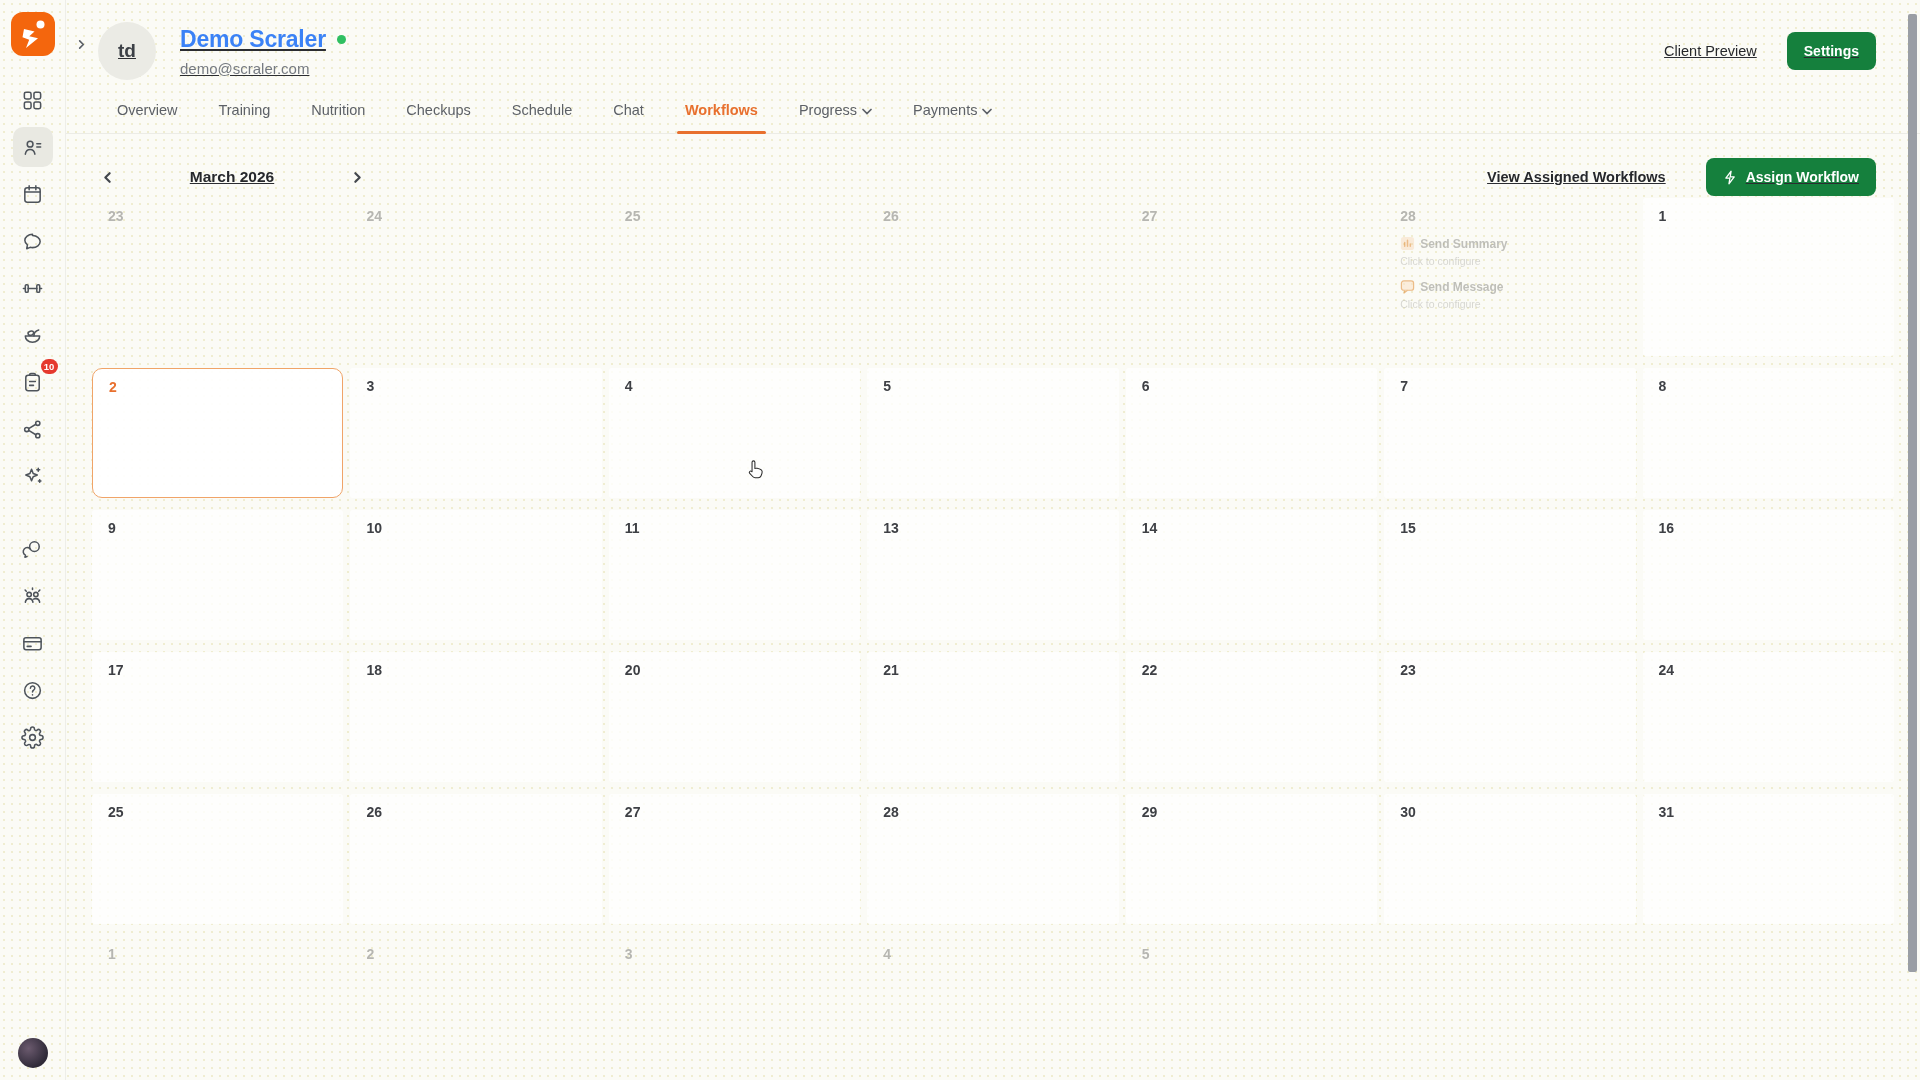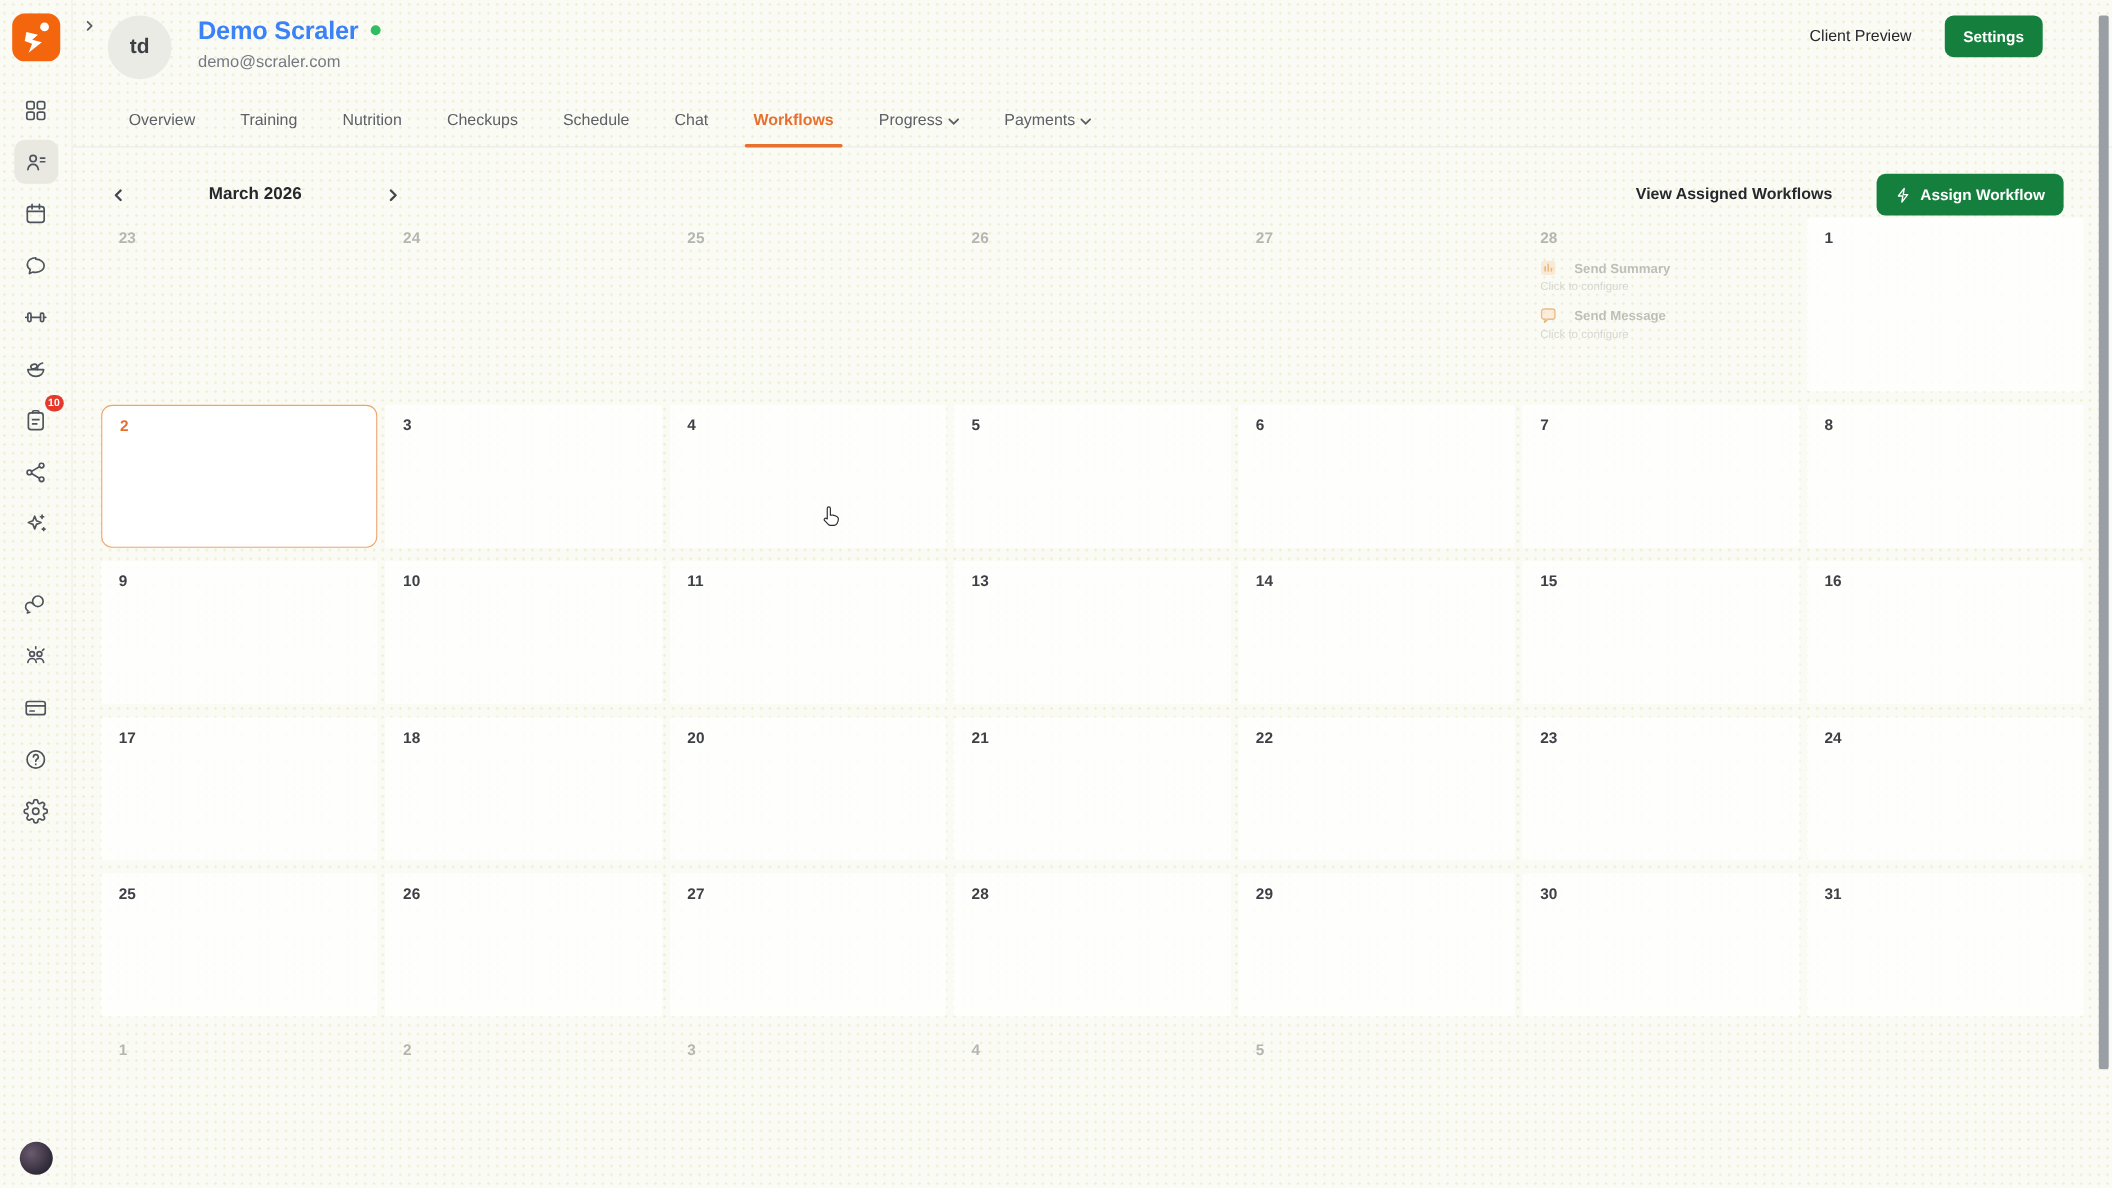--- a/index.html
+++ b/index.html
@@ -34,21 +34,21 @@
     font-size:9.5px; font-weight:700; border-radius:999px; min-width:17px; height:15px;
     display:grid; place-items:center; padding:0 3px;
   }
   .side-avatar {
     position:absolute; bottom:12px; width:30px; height:30px; border-radius:50%;
     background:radial-gradient(circle at 35% 35%, #6b5a6e, #2f2a38 70%);
     cursor:pointer;
   }
   
   .main { position:absolute; left:66px; top:0; right:0; bottom:0; }
-  .client-header { display:flex; align-items:flex-start; padding:14px 63px 0 6px; height:88px; }
+  .client-header { display:flex; align-items:center; padding:14px 44px 0 6px; height:88px;text-decoration:underline; }
   .expand-btn { width:18px; height:18px; display:grid; place-items:center; margin:0 8px 14px 0; cursor:pointer; }
   .expand-btn svg { stroke:#5a5f66; fill:none; stroke-width:1.8; stroke-linecap:round; stroke-linejoin:round; }
   .client-avatar {
     width:58px; height:58px; border-radius:50%; background:#ebebe5;
     display:grid; place-items:center; font-size:19px; font-weight:700; color:#3c4046;
     margin-right:24px;
   }
   .client-name-row { display:flex; align-items:center; }
   .client-name { font-size:23px; font-weight:700; color:#3b82f6; letter-spacing:-0.2px; }
   .status-dot { width:9px; height:9px; border-radius:50%; margin-left:11px; }
@@ -67,21 +67,21 @@
     padding:0 2px 15px 2px; margin-right:37px; cursor:pointer; white-space:nowrap;
     display:flex; align-items:center; gap:5px;
   }
   .tab.active { color:#e8702e; font-weight:700; }
   .tab.active::after {
     content:""; position:absolute; left:-6px; right:-6px; bottom:-1px; height:3px;
     background:#e8702e; border-radius:2px;
   }
   .tab svg { stroke:#5d6167; fill:none; stroke-width:1.7; stroke-linecap:round; }
   
-  .cal-toolbar { display:flex; align-items:center; padding:22px 44px 0 26px; height:64px; }
+  .cal-toolbar { display:flex; align-items:center; padding:22px 44px 0 26px; height:64px;text-decoration:underline; }
   .nav-btn { width:30px; height:30px; display:grid; place-items:center; cursor:pointer; border-radius:8px; }
   .nav-btn svg { stroke:#43474d; fill:none; stroke-width:2; stroke-linecap:round; stroke-linejoin:round; }
   .month-label { width:220px; text-align:center; font-size:15.5px; font-weight:700; color:#26282c; }
   .toolbar-right { margin-left:auto; display:flex; align-items:center; gap:26px; }
   .ghost-btn {
     background:transparent; border:none; font-family:"Liberation Sans", sans-serif;
     font-size:14.5px; font-weight:700; color:#26282c; cursor:pointer; padding:10px 14px;
   }
   
   .weekday-row { display:grid; grid-template-columns:repeat(7,1fr); margin:14px 26px 14px; }
@@ -94,21 +94,21 @@
   .day-cell {
     border-radius:3px; padding:10px 10px 0 16px; font-size:14px; font-weight:700;
     color:#b6b6b1; cursor:pointer; overflow:hidden;
   }
   .day-cell.in-month { background:rgba(255,255,255,0.8); color:#3e4045; }
   .day-cell.selected {
     border:1.6px solid #f0a468; border-radius:10px; background:rgba(255,255,255,0.93);
     color:#e8702e;
   }
   .event { margin-top:12px; opacity:0.55; }
-  .event-row { display:flex; align-items:center; gap:16px; }
+  .event-row { display:flex; align-items:center; gap:5px; }
   .event-title { font-size:12px; font-weight:700; color:#8f8f89; }
   .event-sub { font-size:10.5px; font-weight:400; color:#b9b9b3; margin-top:4px; }
   
   .scrollbar-thumb {
     position:absolute; right:3px; top:14px; width:9px; height:958px;
     background:#9a9ea5; border-radius:2px; z-index:9; cursor:pointer;
   }
   .cursor { position:absolute; left:745px; top:458px; z-index:10; pointer-events:none; }
 </style>
 </head>

